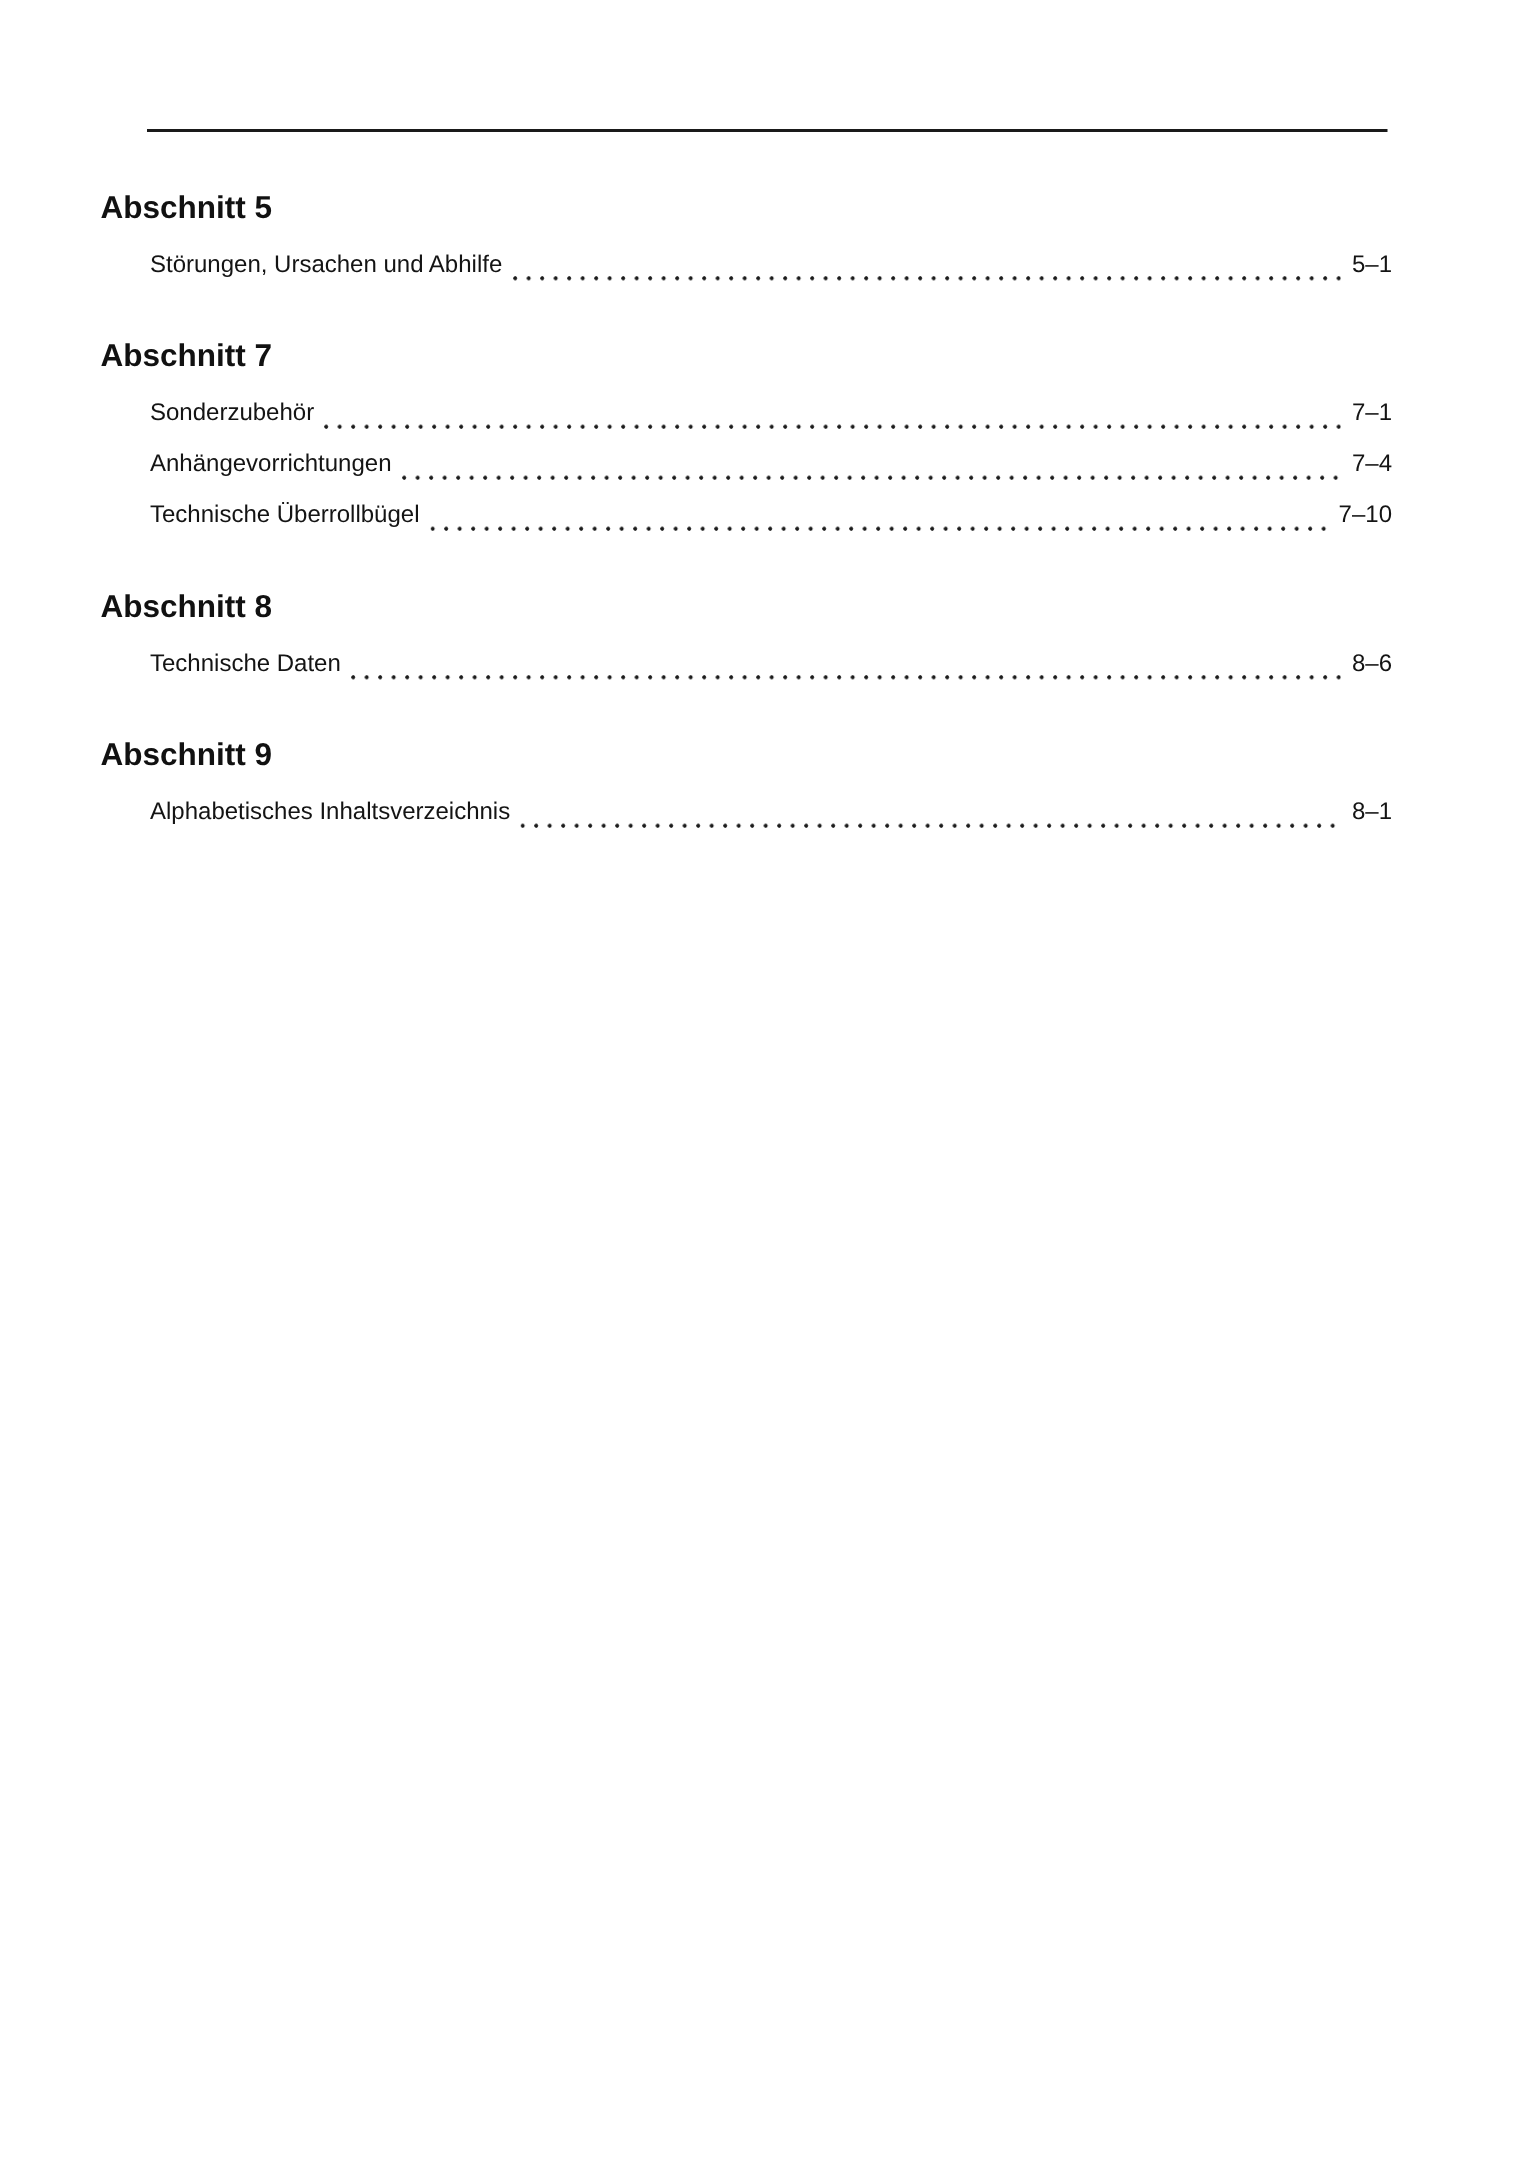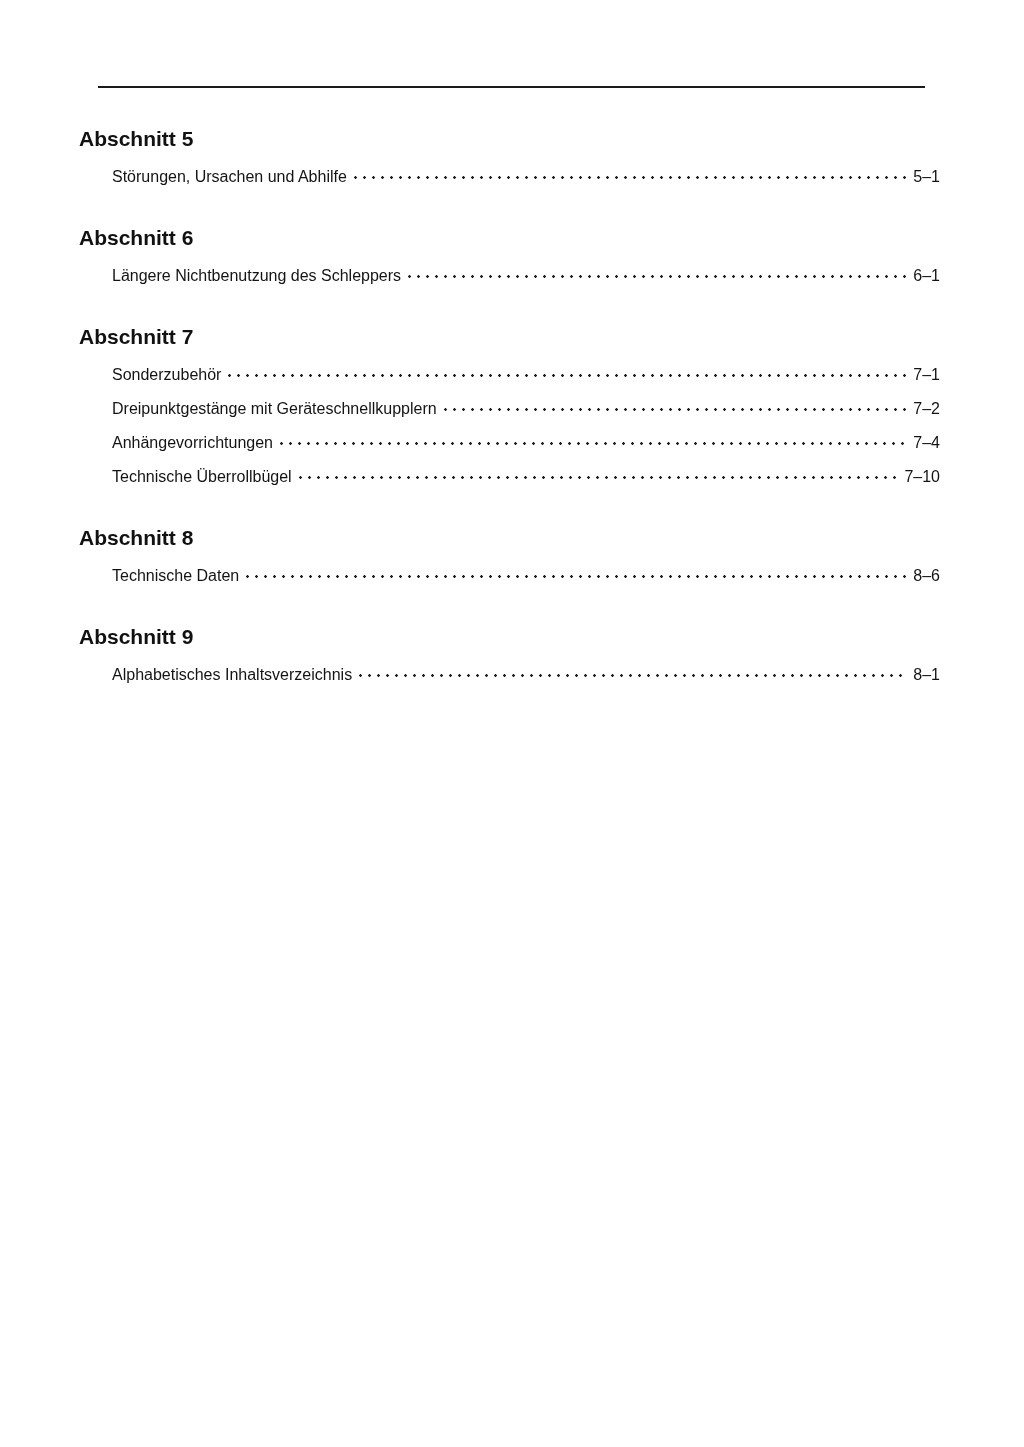--- a/index.html
+++ b/index.html
@@ -16,38 +16,38 @@
     position: absolute;
     left: 98px;
     top: 86px;
     width: 827px;
     height: 2px;
     background: #1a1a1a;
   }
   #toc {
     position: absolute;
     top: 88px;
-    left: 12px;
+    left: 0;
     right: 0;
   }
   .section { padding-top: 38px; }
   .section-heading {
     margin: 0 0 0 67px;
     font-size: 21px;
     line-height: 26px;
     font-weight: bold;
     color: #111111;
   }
   .rows {
     margin-left: 100px;
     width: 828px;
   }
   .toc-row {
     display: flex;
-    align-items: center;
+    align-items: flex-end;
     font-size: 16px;
     line-height: 20px;
     margin-top: 15px;
     white-space: nowrap;
   }
   .toc-row + .toc-row { margin-top: 14px; }
   .toc-label { flex: 0 0 auto; }
   .dot-leader {
     flex: 1 1 auto;
     min-width: 18px;
@@ -70,45 +70,30 @@
     <h2 class="section-heading">Abschnitt 5</h2>
     <div class="rows">
   <div class="toc-row">
     <span class="toc-label">Störungen, Ursachen und Abhilfe</span>
     <span class="dot-leader"></span>
     <span class="toc-page-ref">5–1</span>
   </div>
 </div>
   </section>
 
-  <section class="section">
-    <h2 class="section-heading">Abschnitt 6</h2>
-    <div class="rows">
-  <div class="toc-row">
-    <span class="toc-label">Längere Nichtbenutzung des Schleppers</span>
-    <span class="dot-leader"></span>
-    <span class="toc-page-ref">6–1</span>
-  </div>
-</div>
-  </section>
 
   <section class="section">
     <h2 class="section-heading">Abschnitt 7</h2>
     <div class="rows">
   <div class="toc-row">
     <span class="toc-label">Sonderzubehör</span>
     <span class="dot-leader"></span>
     <span class="toc-page-ref">7–1</span>
   </div>
 
-  <div class="toc-row">
-    <span class="toc-label">Dreipunktgestänge mit Geräteschnellkupplern</span>
-    <span class="dot-leader"></span>
-    <span class="toc-page-ref">7–2</span>
-  </div>
 
   <div class="toc-row">
     <span class="toc-label">Anhängevorrichtungen</span>
     <span class="dot-leader"></span>
     <span class="toc-page-ref">7–4</span>
   </div>
 
 
 
   <div class="toc-row">

